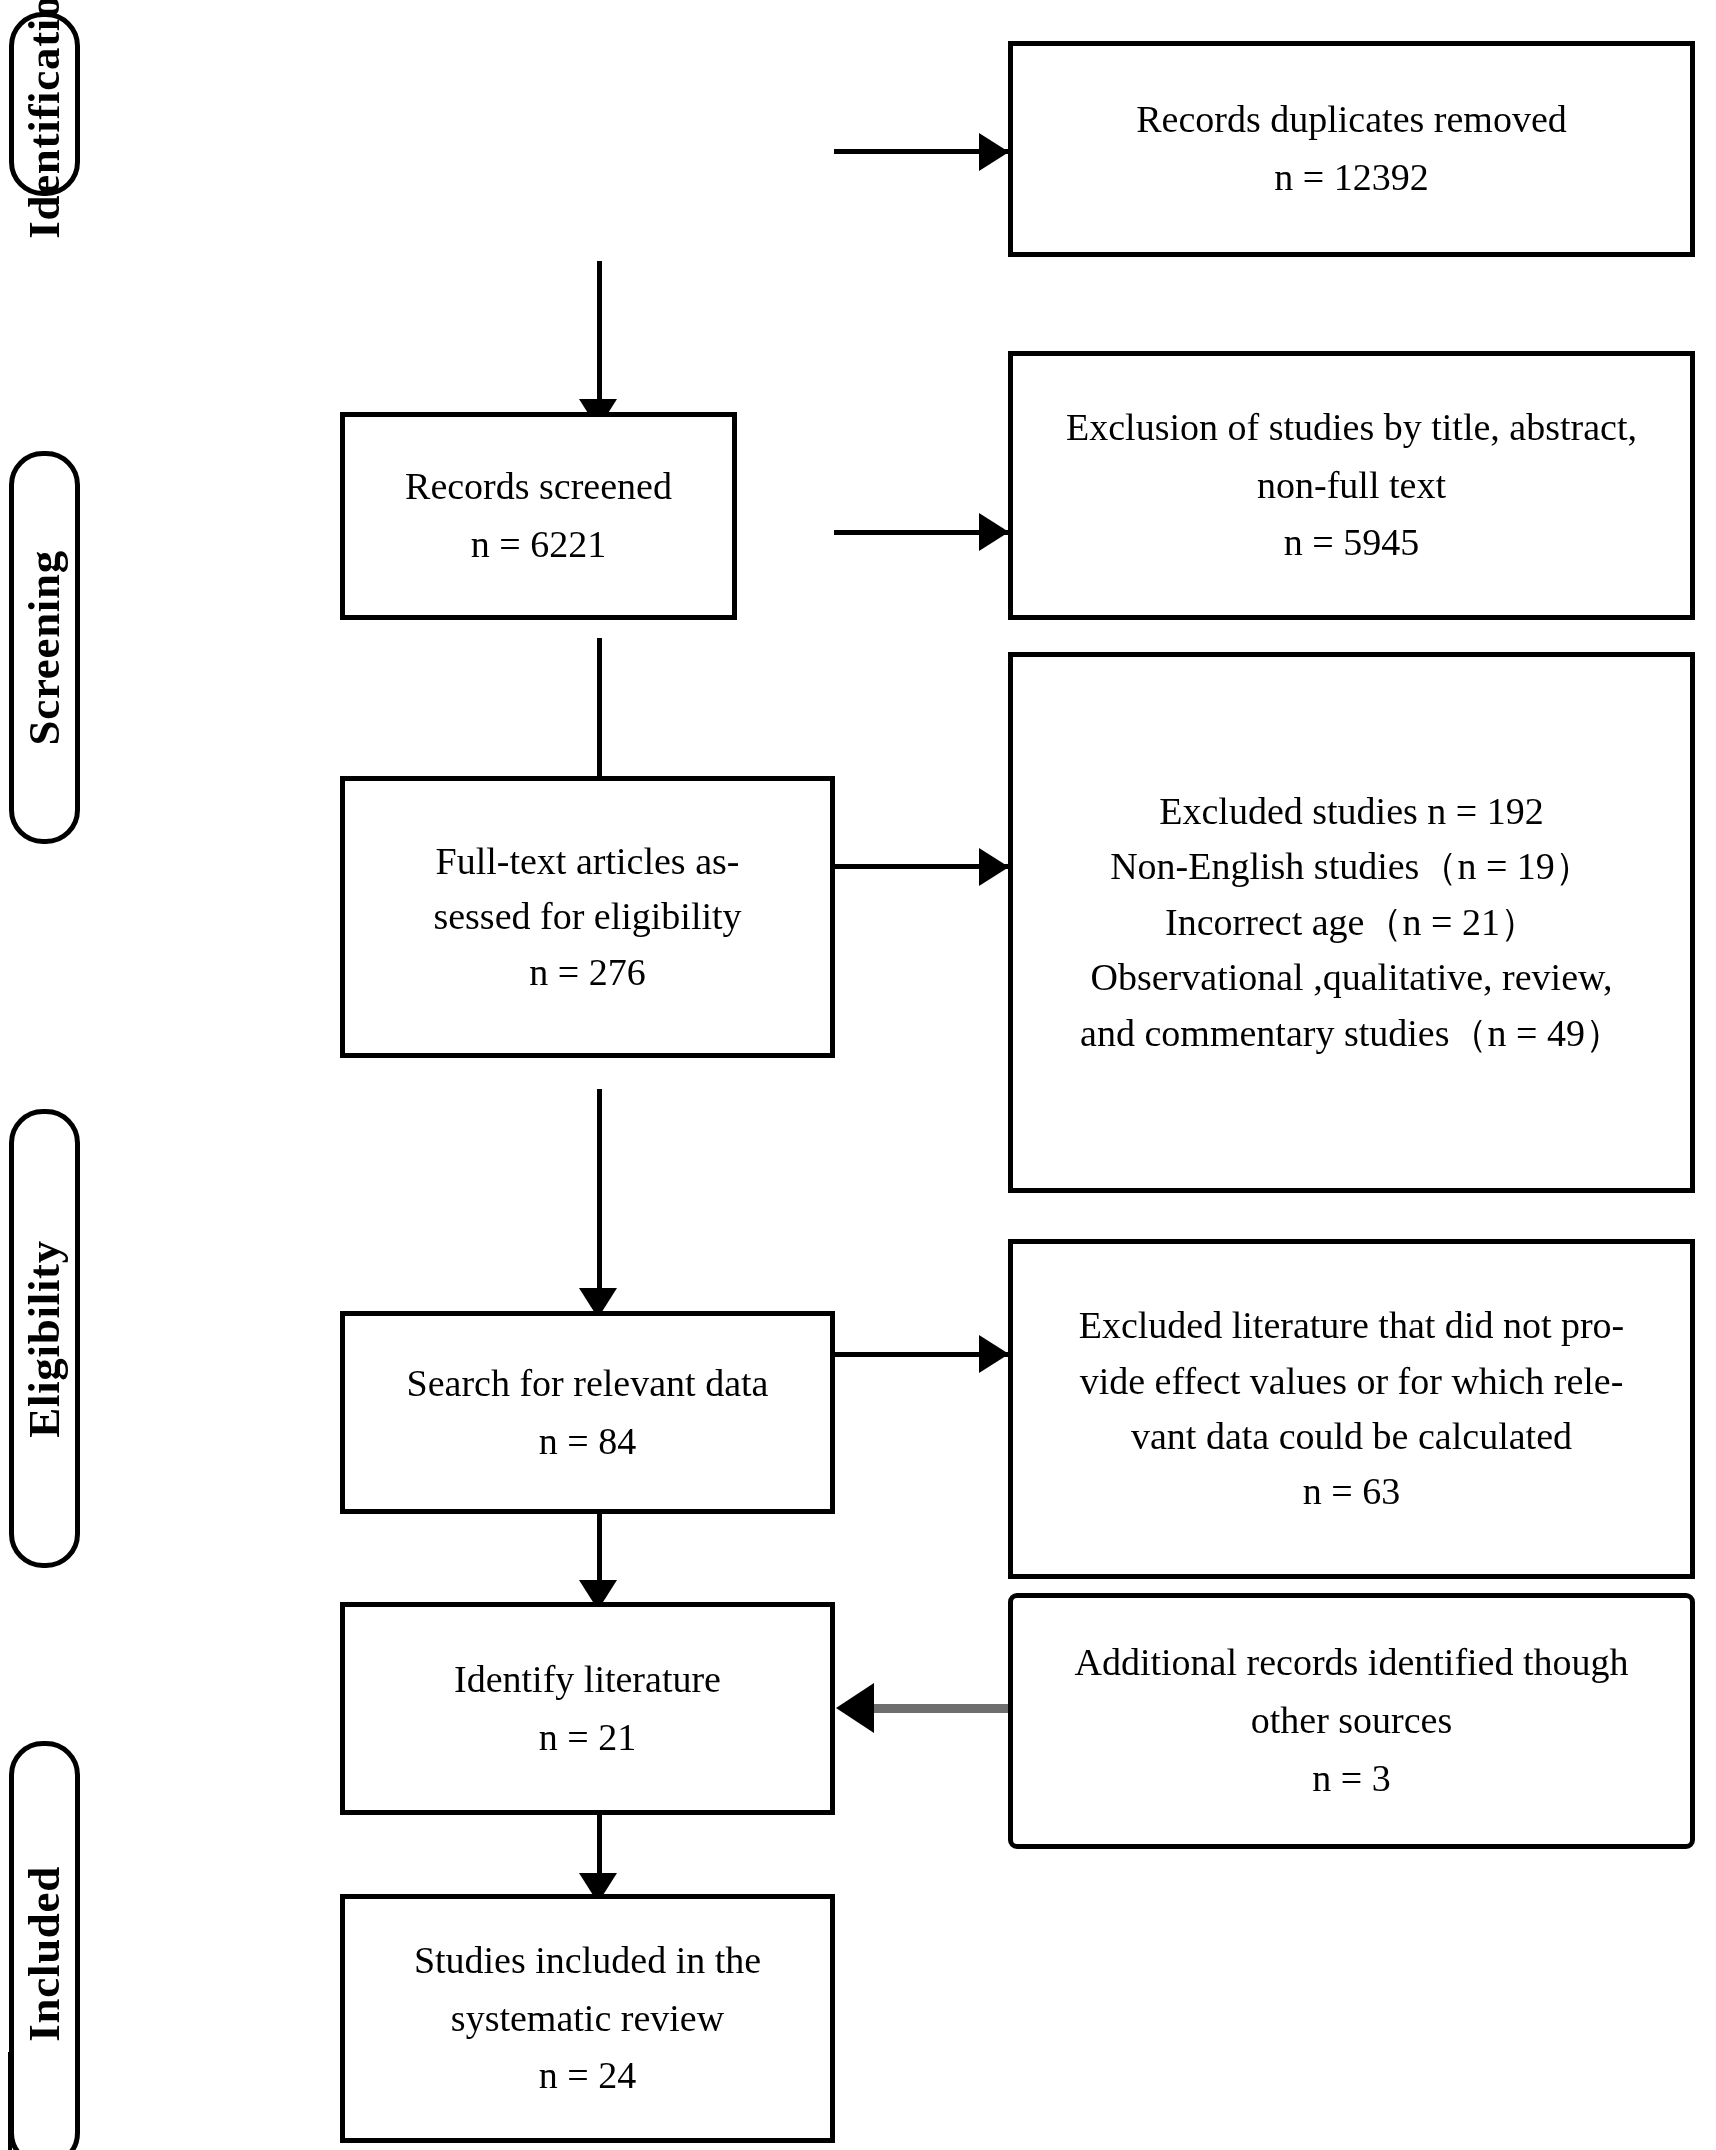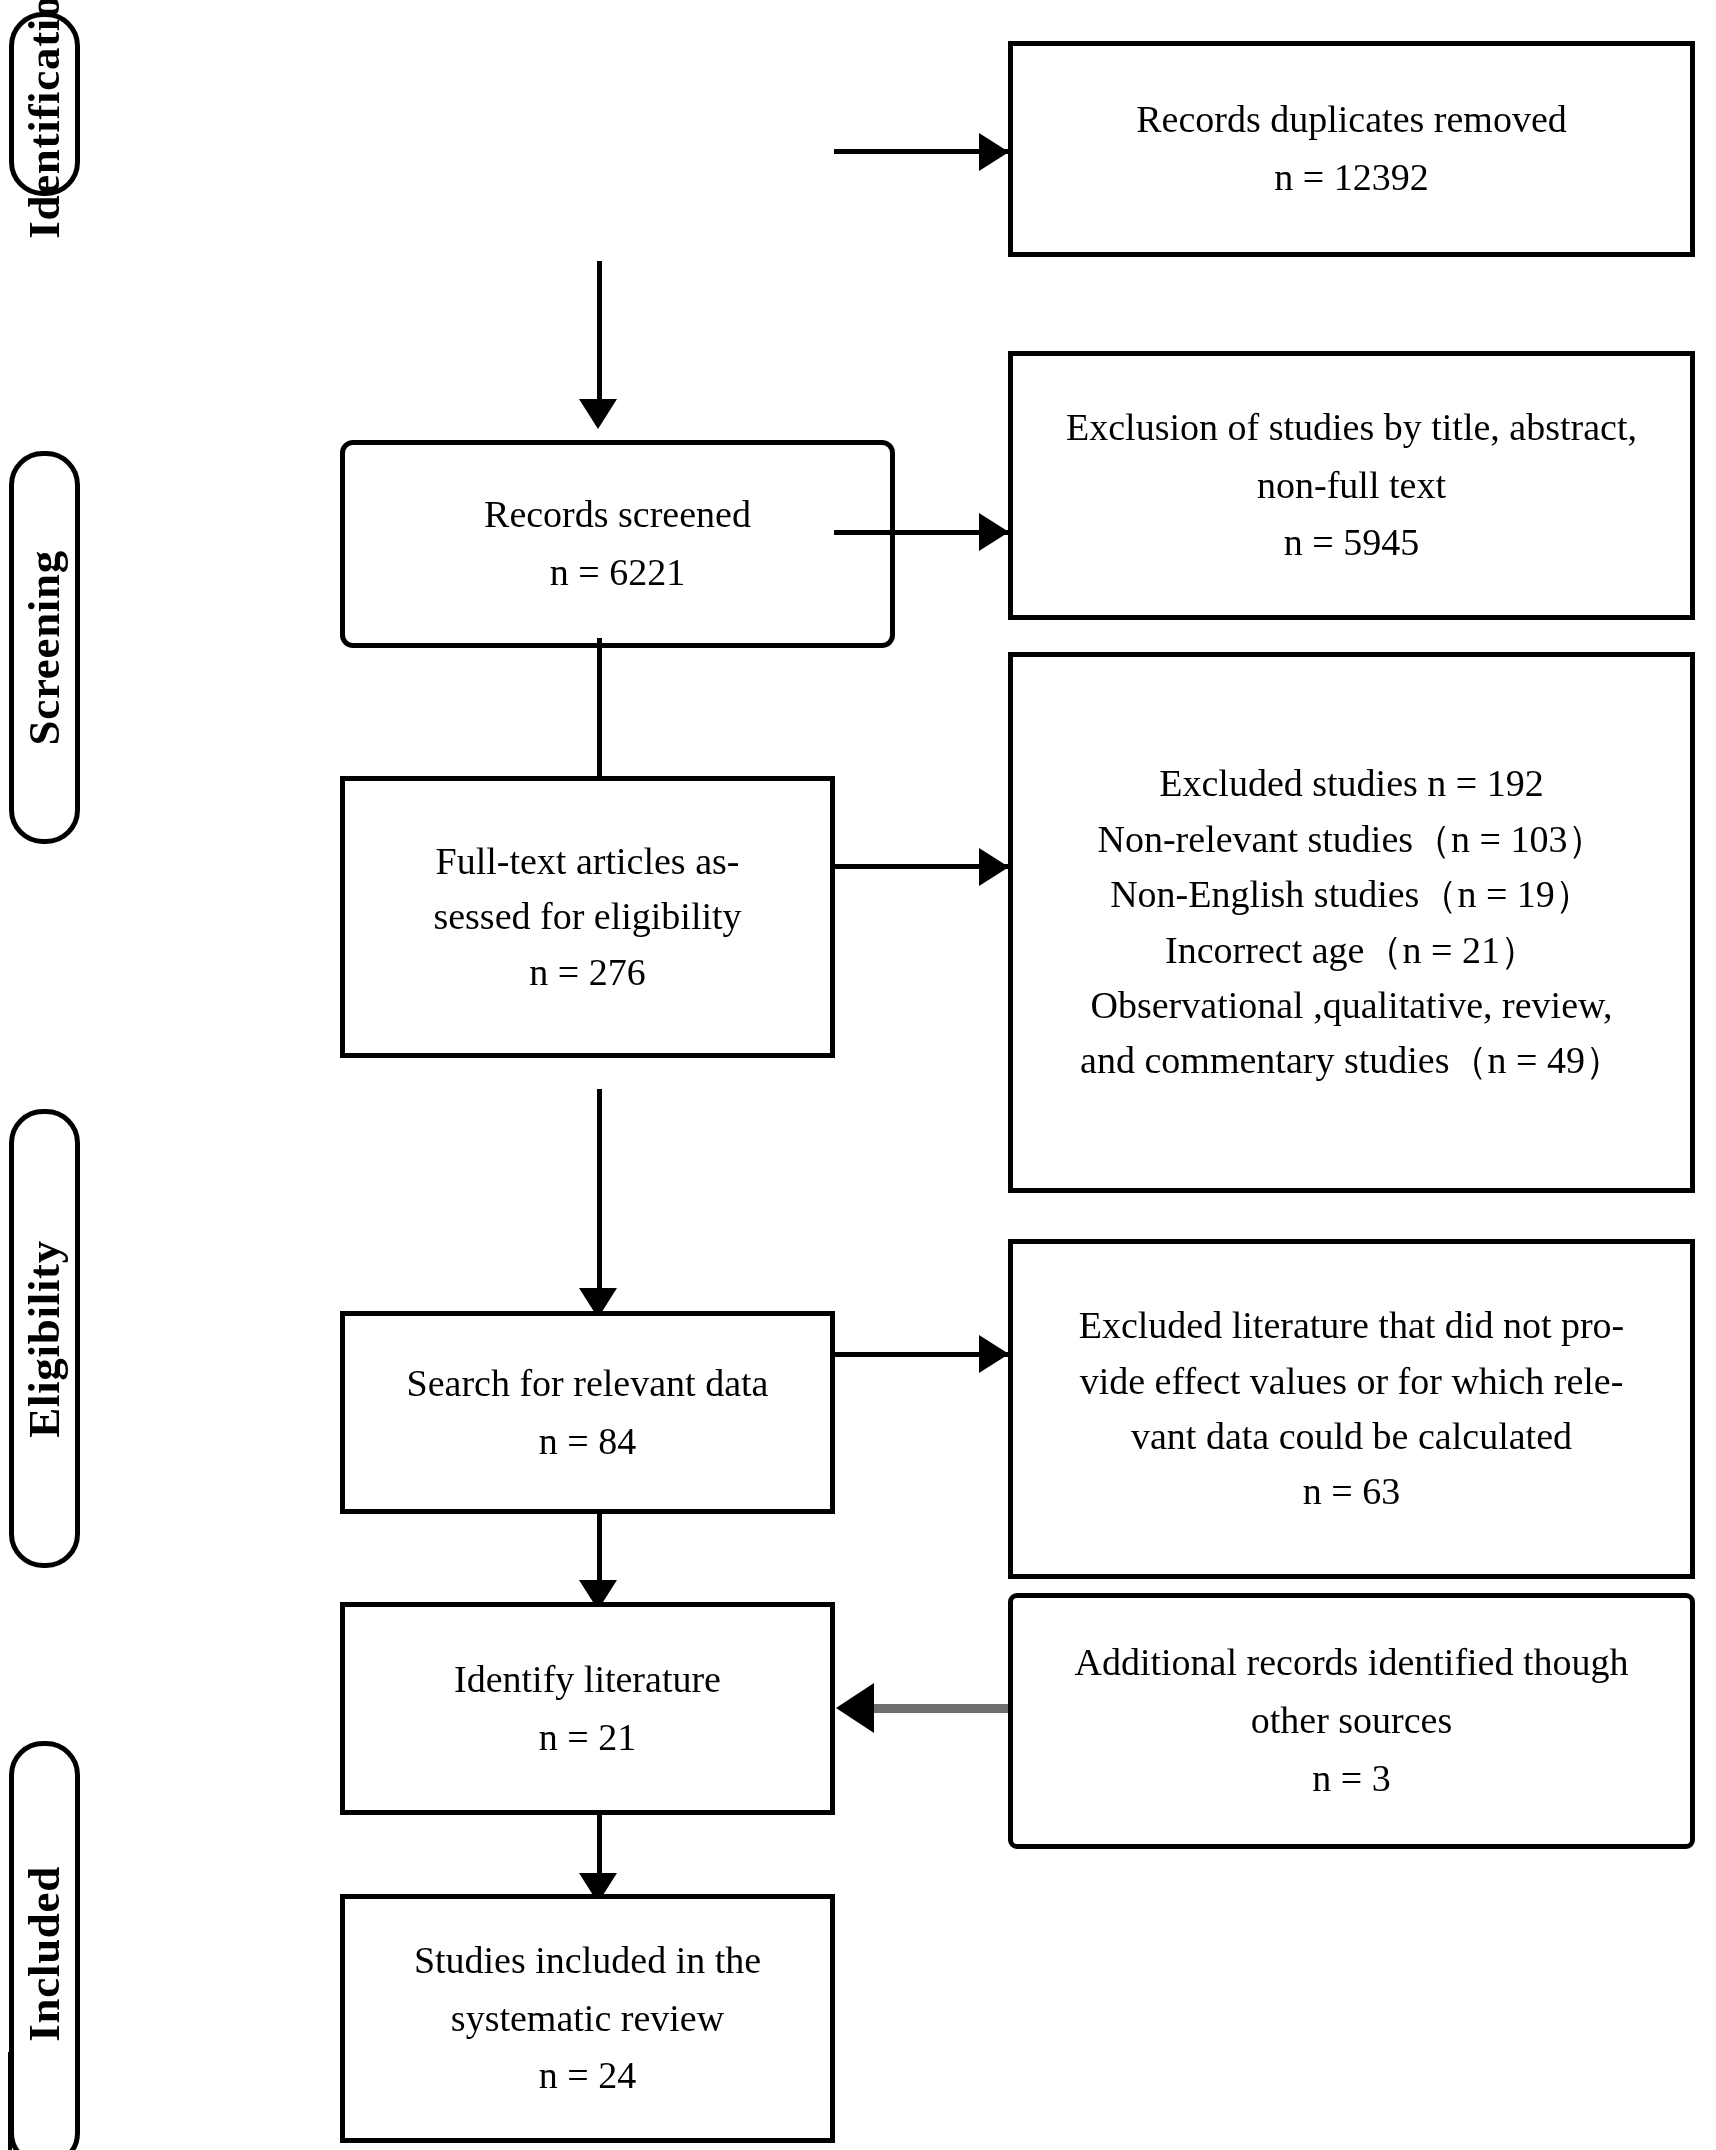--- a/index.html
+++ b/index.html
@@ -127,21 +127,21 @@
   <div class="stage-pill" style="left:9.2px; top:1741px; width:71px; height:426px;">
     <span class="stage-label">Included</span>
   </div>
 
   <div class="stray-tick" style="left:7.9px; top:2052px; height:98px;"></div>
 
 
   <div class="v-line" style="left:597px; top:261px; height:141px;"></div>
   <div class="arrow-down" style="left:579px; top:399px;"></div>
 
-  <div class="flow-box" style="left:340px; top:440px; width:555px; height:208px;border-radius:13px;">
+  <div class="flow-box" style="left:340px; top:412px; width:397px; height:208px;">
     <div class="line">Records screened</div>
     <div class="line">n = 6221</div>
   </div>
 
   <div class="v-line" style="left:597px; top:638px; height:144px;"></div>
   <div class="arrow-down" style="left:579px; top:779px;"></div>
 
   <div class="flow-box tight" style="left:340px; top:776px; width:495px; height:282px;">
     <div class="line">Full-text articles as-</div>
     <div class="line">sessed for eligibility</div>
@@ -188,21 +188,20 @@
     <div class="line">Exclusion of studies by title,  abstract,</div>
     <div class="line">non-full text</div>
     <div class="line">n = 5945</div>
   </div>
 
   <div class="h-line" style="left:834px; top:864px; width:176px;"></div>
   <div class="arrow-right" style="left:979px; top:848px;"></div>
 
   <div class="flow-box tight" style="left:1008px; top:652px; width:687px; height:541px;">
     <div class="line">Excluded studies n = 192</div>
-    <div class="line">Non-relevant studies（n = 103）</div>
     <div class="line">Non-English studies（n = 19）</div>
     <div class="line">Incorrect age（n = 21）</div>
     <div class="line">Observational ,qualitative,  review,</div>
     <div class="line">and commentary  studies（n = 49）</div>
   </div>
 
   <div class="h-line" style="left:834px; top:1352px; width:176px;"></div>
   <div class="arrow-right" style="left:979px; top:1335px;"></div>
 
   <div class="flow-box tight" style="left:1008px; top:1239px; width:687px; height:340px;text-align:right;">

